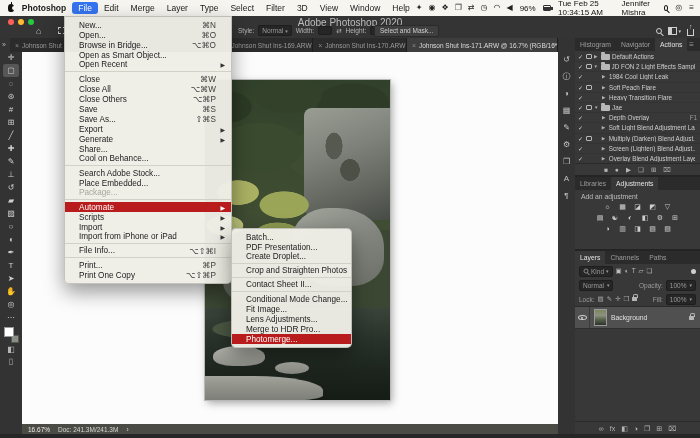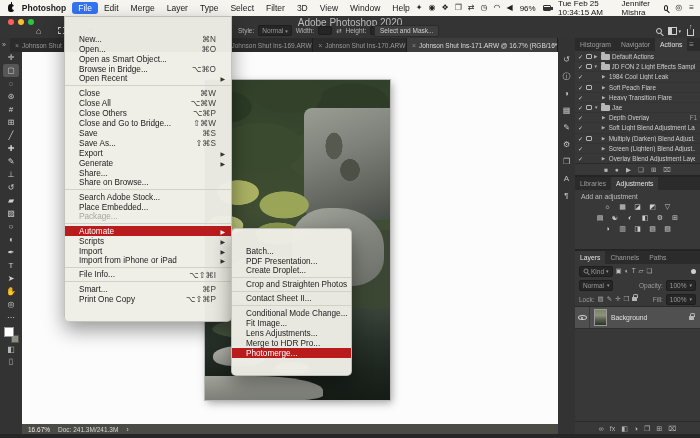--- a/index.html
+++ b/index.html
@@ -162,21 +162,21 @@
   .icon-eye::after{content:"";position:absolute;left:2.5px;top:.5px;width:2px;height:2px;border-radius:50%;background:#d0d0d0}
   .layer-thumb{width:13px;height:17px;margin:0 4px;border:1px solid #9a9a9a;
     background:linear-gradient(180deg,#7b875e 0%,#8f927f 35%,#55604a 65%,#2c332b 100%)}
   .layer-name{font-size:6.8px;color:#e0e0e0}
   .layer-lock{margin-left:auto;margin-right:6px}
   #layers-bottom{height:13px;border-top:1px solid #2a2a2a;display:flex;align-items:center;justify-content:center;gap:6px;flex:none}
   .lb-icon{color:#b5b5b5;font-size:7px;line-height:7px}
 
   
   .menu{position:absolute;background:rgba(238,237,230,.97);border:1px solid rgba(0,0,0,.18);
-        box-shadow:0 8px 20px rgba(0,0,0,.4);font-size:8.2px;color:#1b1b1b;padding:17px 0;z-index:100}
+        box-shadow:0 8px 20px rgba(0,0,0,.4);font-size:8.2px;color:#1b1b1b;padding:3px 0;z-index:100}
   #filemenu{left:64px;top:16px;width:168px;border-radius:0 0 5px 5px}
   #submenu{left:231px;top:228px;width:121px;border-radius:5px;z-index:101}
   .m-item{height:10px;display:flex;align-items:center;padding:0 6px 0 14px;white-space:nowrap}
   .m-item .m-right{margin-left:auto;display:flex;align-items:center;gap:3px;color:#3c3c3c}
   .m-item .m-arrow{font-size:6px;width:6px;text-align:right;color:#333}
   .m-item.sep-after{border-bottom:1px solid #d2d1c8;padding-bottom:2px;margin-bottom:2px;height:12px}
   .m-item.disabled{color:#a8a89e}
   .m-item.disabled .m-right{color:#b3b3aa}
   .m-item.highlighted{background:#b91c1c;color:#fff}
   .m-item.highlighted .m-right,.m-item.highlighted .m-arrow{color:#fff}
@@ -659,31 +659,31 @@
 
     <div class="m-item">
       <span>Open...</span>
       <span class="m-right">
         <span>⌘O</span>
         <span class="m-arrow"></span>
       </span>
     </div>
 
     <div class="m-item">
+      <span>Browse in Bridge...</span>
+      <span class="m-right">
+        <span>⌥⌘O</span>
+        <span class="m-arrow"></span>
+      </span>
+    </div>
+
+    <div class="m-item">
       <span>Open as Smart Object...</span>
       <span class="m-right">
         <span></span>
-        <span class="m-arrow"></span>
-      </span>
-    </div>
-
-    <div class="m-item">
-      <span>Browse in Bridge...</span>
-      <span class="m-right">
-        <span>⌥⌘O</span>
         <span class="m-arrow"></span>
       </span>
     </div>
 
     <div class="m-item sep-after">
       <span>Open Recent</span>
       <span class="m-right">
         <span></span>
         <span class="m-arrow">▶</span>
       </span>
@@ -706,27 +706,20 @@
     </div>
 
     <div class="m-item">
       <span>Close Others</span>
       <span class="m-right">
         <span>⌥⌘P</span>
         <span class="m-arrow"></span>
       </span>
     </div>
 
-    <div class="m-item">
-      <span>Close and Go to Bridge...</span>
-      <span class="m-right">
-        <span>⇧⌘W</span>
-        <span class="m-arrow"></span>
-      </span>
-    </div>
 
     <div class="m-item">
       <span>Save</span>
       <span class="m-right">
         <span>⌘S</span>
         <span class="m-arrow"></span>
       </span>
     </div>
 
     <div class="m-item">
@@ -756,21 +749,21 @@
 
     <div class="m-item">
       <span>Share...</span>
       <span class="m-right">
         <span></span>
         <span class="m-arrow"></span>
       </span>
     </div>
 
     <div class="m-item sep-after">
-      <span>Share on Browse...</span>
+      <span>Cool on Behance...</span>
       <span class="m-right">
         <span></span>
         <span class="m-arrow"></span>
       </span>
     </div>
 
     <div class="m-item">
       <span>Search Adobe Stock...</span>
       <span class="m-right">
         <span></span>
@@ -829,21 +822,21 @@
 
     <div class="m-item sep-after">
       <span>File Info...</span>
       <span class="m-right">
         <span>⌥⇧⌘I</span>
         <span class="m-arrow"></span>
       </span>
     </div>
 
     <div class="m-item">
-      <span>Smart...</span>
+      <span>Print...</span>
       <span class="m-right">
         <span>⌘P</span>
         <span class="m-arrow"></span>
       </span>
     </div>
 
     <div class="m-item">
       <span>Print One Copy</span>
       <span class="m-right">
         <span>⌥⇧⌘P</span>

